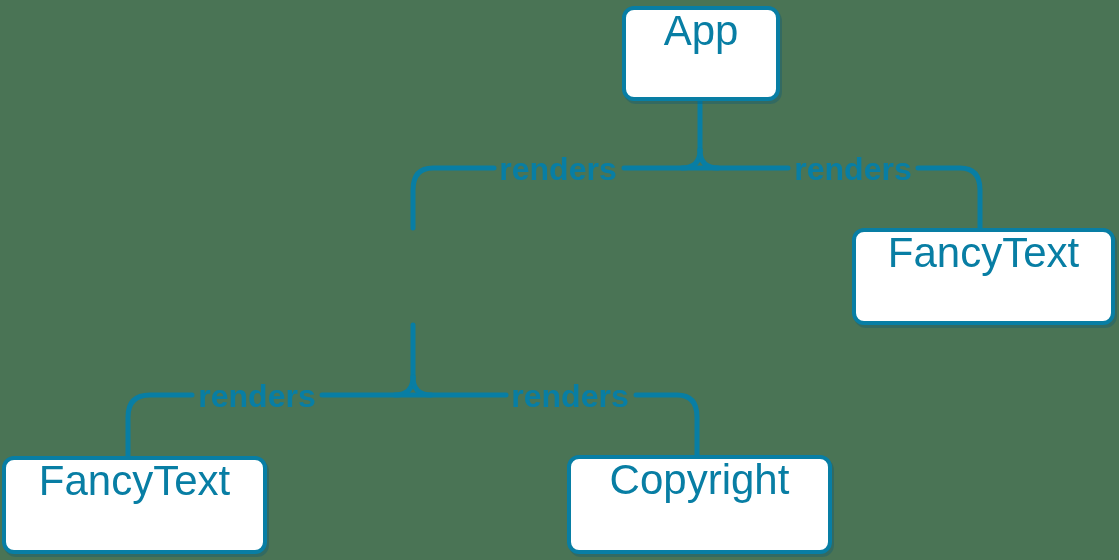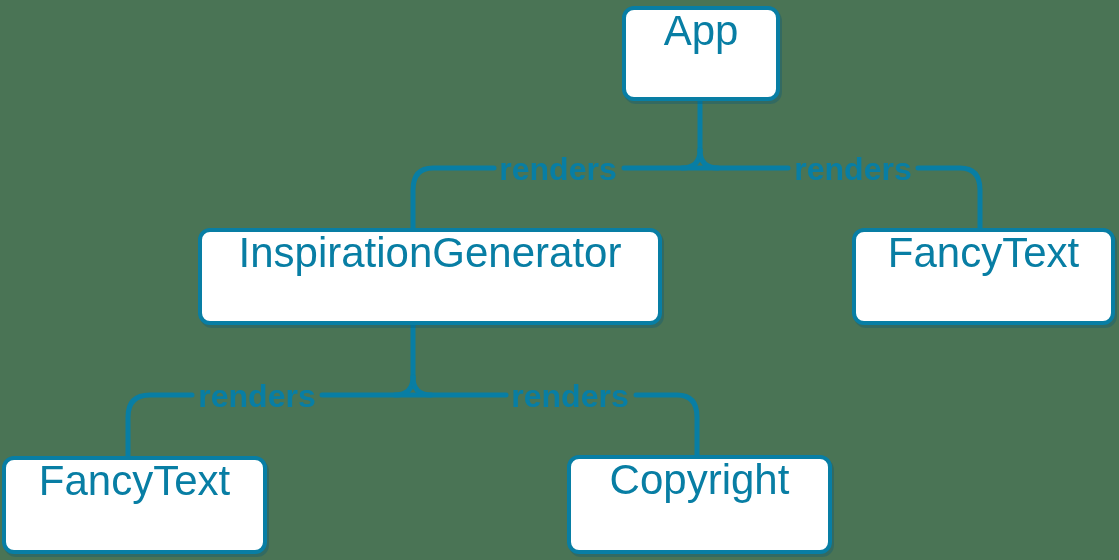--- a/index.html
+++ b/index.html
@@ -87,23 +87,20 @@
     </g>
     <g>
       <path d="M636 395 L677 395 Q697 395 697 417 L697 455"></path>
     </g>
   </svg>
 
   <div class="node node-app">
     <span>App</span>
   </div>
 
-  <div class="node node-ig">
-    <span>InspirationGenerator</span>
-  </div>
 
   <div class="node node-ft-top">
     <span>FancyText</span>
   </div>
 
   <div class="node node-ft-bottom">
     <span>FancyText</span>
   </div>
 
   <div class="node node-copyright">

